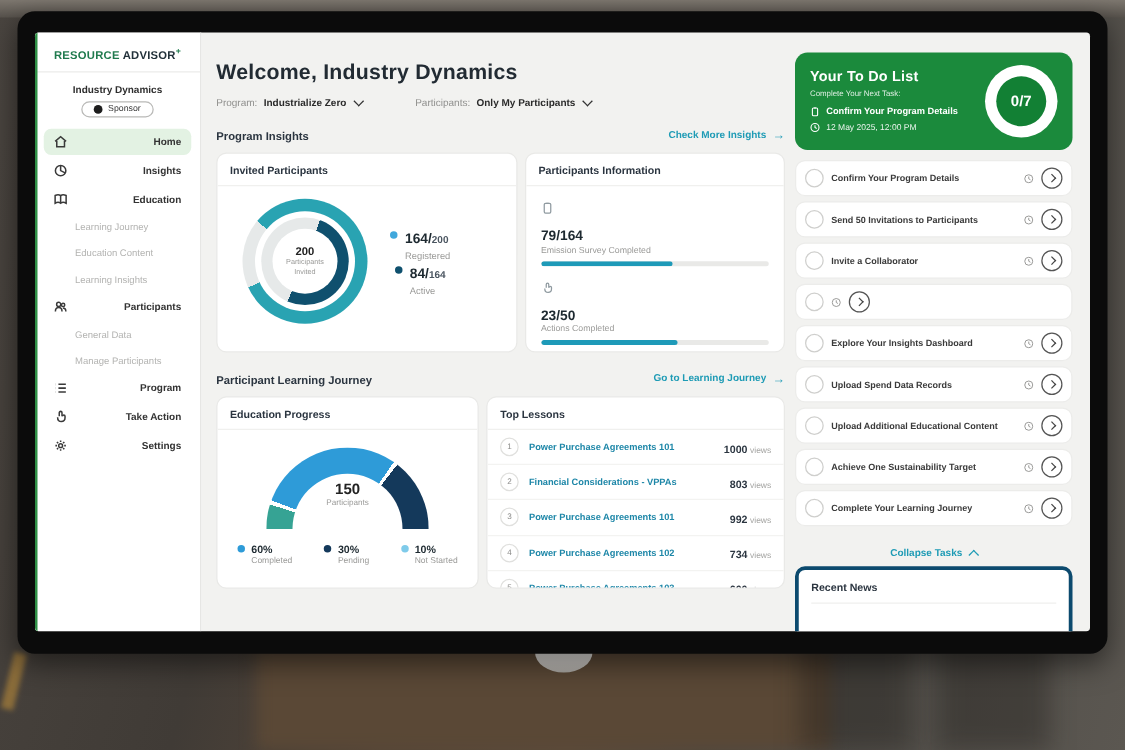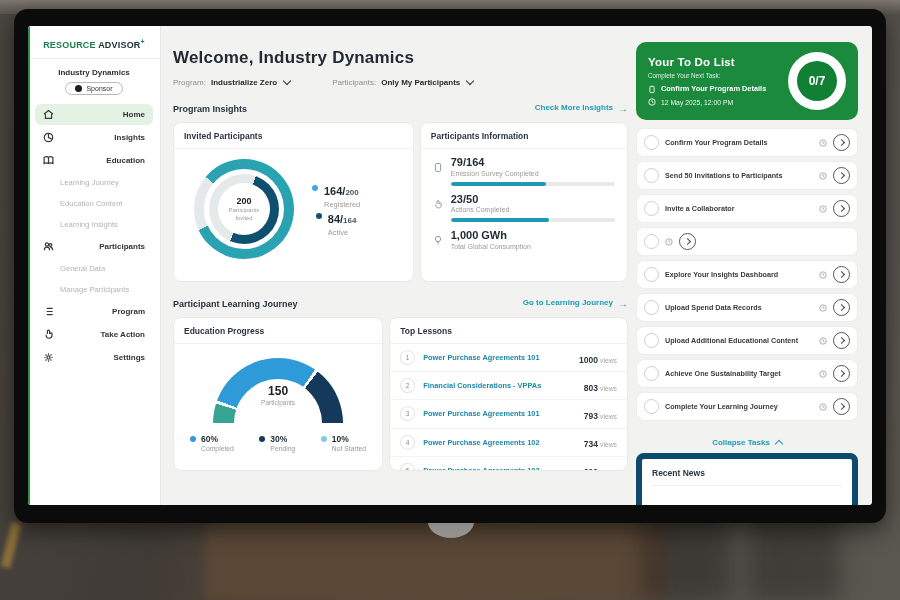--- a/index.html
+++ b/index.html
@@ -71,21 +71,21 @@
   .inv-legend{margin-left:18px;display:flex;flex-direction:column;align-items:center;}
   .leg-item{display:flex;align-items:flex-start;gap:6px;}
   .leg-dot{width:6px;height:6px;border-radius:50%;margin-top:4px;flex:none;}
   .leg-big{font-size:11px;font-weight:bold;color:#1d2930;}
   .leg-small{font-size:8px;font-weight:bold;color:#4a5560;}
   .leg-cap{font-size:7.5px;color:#9a9a98;margin-top:1px;}
 
   
   .card-pinfo{width:216px;height:158px;}
   .pi-body{padding:8px 12px 0;}
-  .stat{display:flex;gap:7px;margin-bottom:8px;}
+  .stat{display:flex;gap:7px;margin-bottom:8px;flex-direction:column;}
   .stat-icon{width:11px;color:#8f9aa0;flex:none;margin-top:2px;}
   .stat-body{flex:1;min-width:0;}
   .stat-val{font-size:11px;font-weight:bold;color:#1d2930;line-height:1.05;}
   .stat-label{font-size:7px;color:#9a9a98;margin-top:1px;}
   .stat-bar{height:4px;border-radius:3px;background:#e9e9e7;margin-top:5px;overflow:hidden;}
   .stat-fill{height:100%;border-radius:3px;}
 
   
   .card-edu{width:218px;height:152px;}
   .gauge-wrap{width:130px;height:66px;overflow:hidden;position:relative;margin:14px auto 0;}
@@ -126,21 +126,21 @@
   .task{background:#fff;border:1px solid #ececea;border-radius:8px;display:flex;align-items:center;
         padding:5px 7px;gap:6px;min-height:17px;}
   .task-check{width:13px;height:13px;border:1px solid #cfcfcd;border-radius:50%;background:#fff;flex:none;}
   .task-label{flex:1;font-size:7.2px;font-weight:bold;color:#3a3a3a;line-height:1.35;min-width:0;}
   .task-clock{flex:none;display:flex;}
   .task-go{width:15px;height:15px;border:1.2px solid #555;border-radius:50%;display:flex;align-items:center;justify-content:center;flex:none;}
   .chev-r{width:4px;height:4px;border-right:1.2px solid #444;border-top:1.2px solid #444;transform:rotate(45deg);margin-left:-1px;}
   .collapse{display:flex;align-items:center;justify-content:center;gap:6px;margin:17px 0 6px;
             font-size:8px;font-weight:bold;color:#1e9bb5;}
   .chev-up{width:5px;height:5px;border-right:1.3px solid #1e9bb5;border-bottom:1.3px solid #1e9bb5;transform:rotate(-135deg);margin-top:3px;}
-  .news-card{background:#fff;border:6px solid #0c4a6e;border-radius:8px 8px 0 0;padding:9px 10px 30px;}
+  .news-card{background:#fff;border:3px solid #0c4a6e;border-radius:8px 8px 0 0;padding:9px 10px 30px;}
   .news-title{font-size:8.5px;font-weight:bold;color:#2b3540;border-bottom:1px solid #f0f0ee;padding-bottom:7px;}
 </style>
 </head>
 <body>
 
 <div class="bg-top"></div>
 <div class="bg-desk"></div>
 <div class="bg-band" style="right:60px;"></div>
 <div class="bg-band" style="right:170px;"></div>
 <div class="bg-pencil"></div>
@@ -405,21 +405,21 @@
           <span><span class="l-views-num">1000</span><span class="l-views-word">views</span></span>
         </div>
         <div class="lesson">
           <span class="rank">2</span>
           <a class="l-title">Financial Considerations - VPPAs</a>
           <span><span class="l-views-num">803</span><span class="l-views-word">views</span></span>
         </div>
         <div class="lesson">
           <span class="rank">3</span>
           <a class="l-title">Power Purchase Agreements 101</a>
-          <span><span class="l-views-num">793</span><span class="l-views-word">views</span></span>
+          <span><span class="l-views-num">992</span><span class="l-views-word">views</span></span>
         </div>
         <div class="lesson">
           <span class="rank">4</span>
           <a class="l-title">Power Purchase Agreements 102</a>
           <span><span class="l-views-num">734</span><span class="l-views-word">views</span></span>
         </div>
         <div class="lesson">
           <span class="rank">5</span>
           <a class="l-title">Power Purchase Agreements 103</a>
           <span><span class="l-views-num">600</span><span class="l-views-word">views</span></span>

